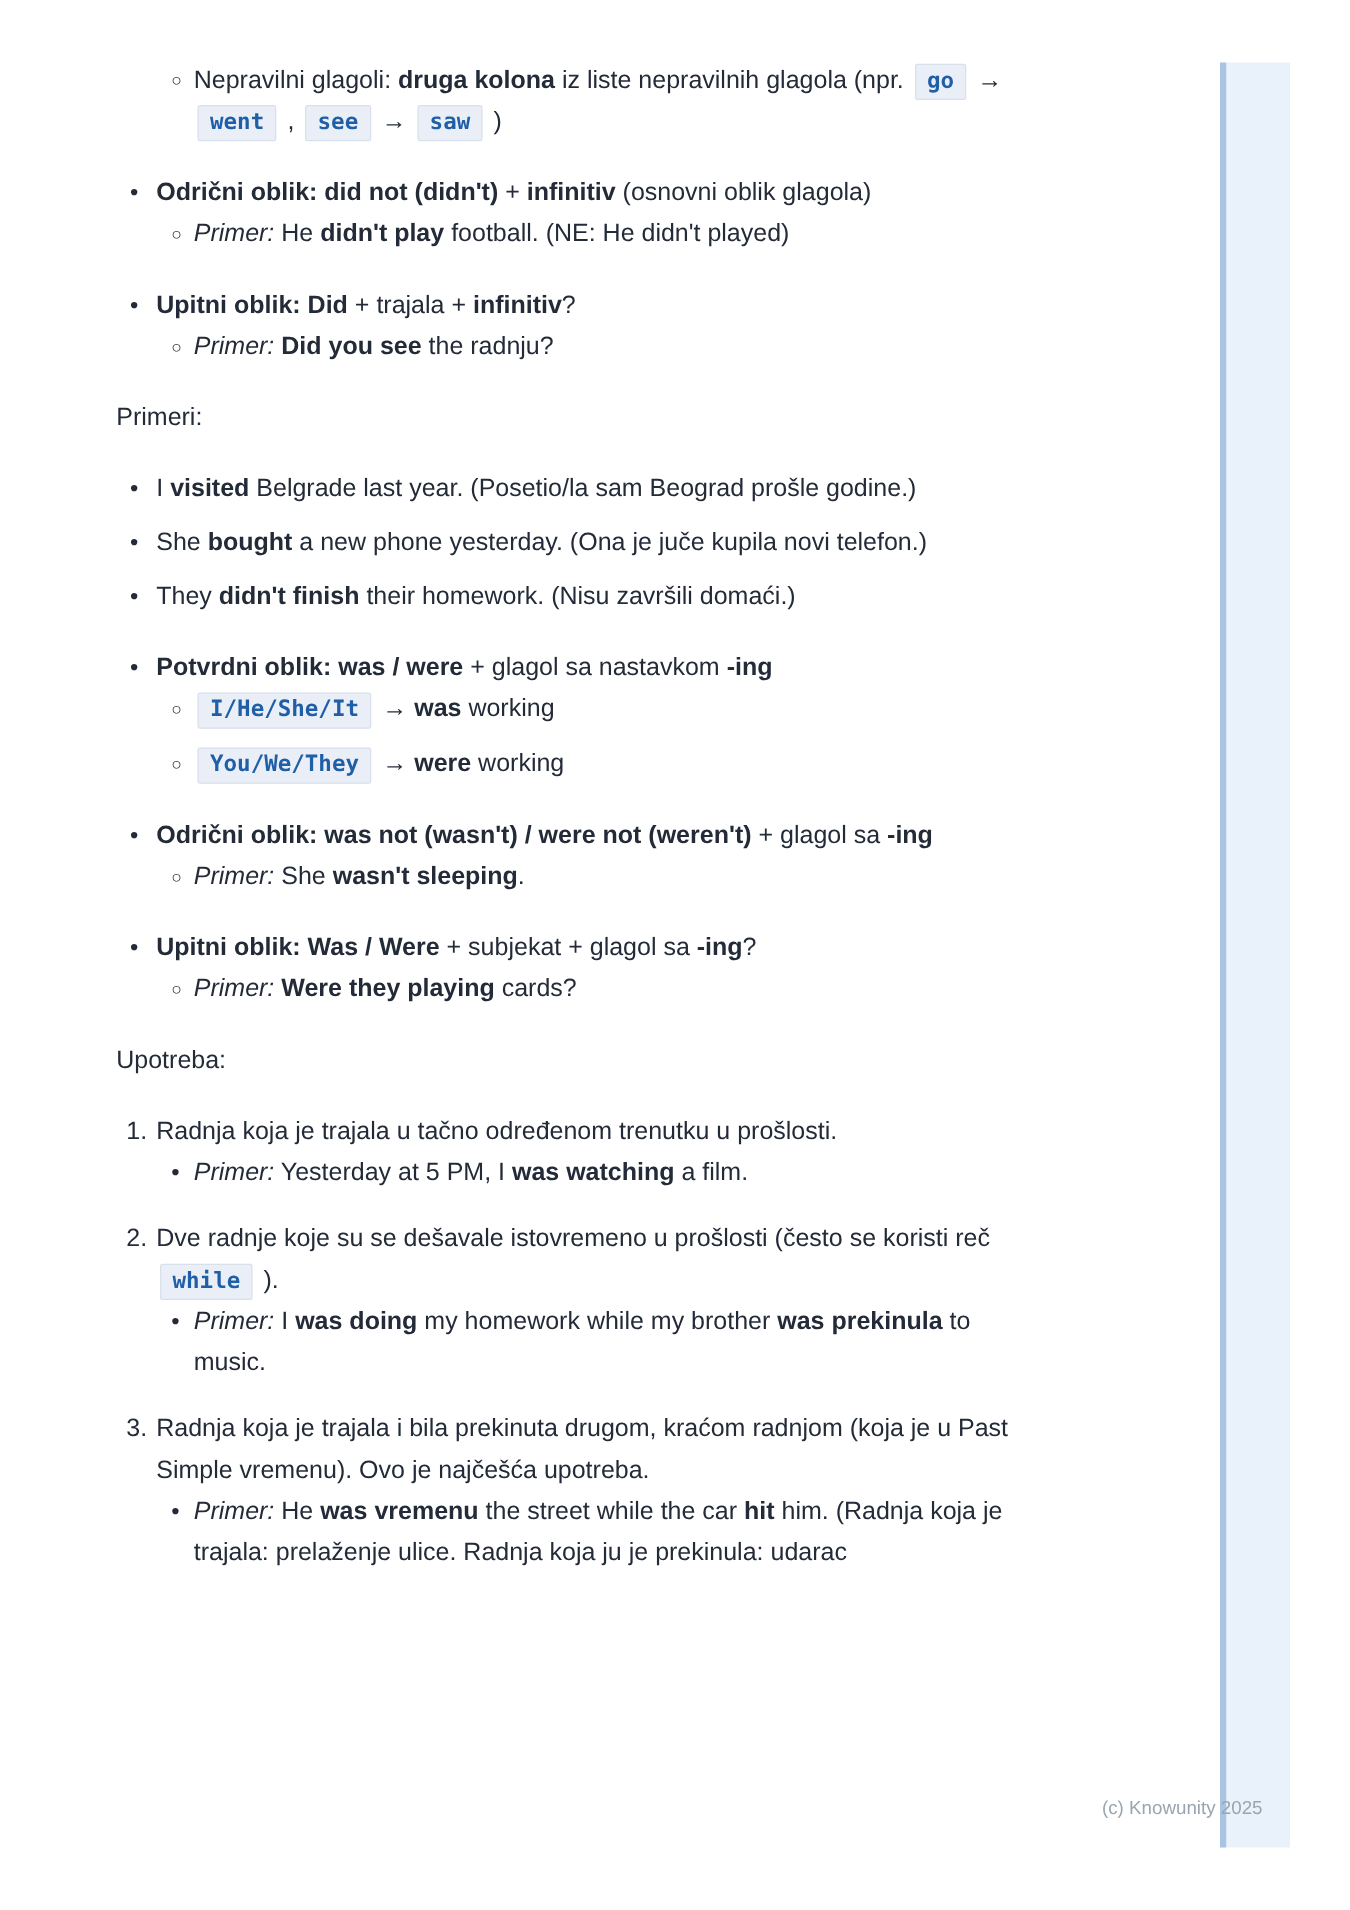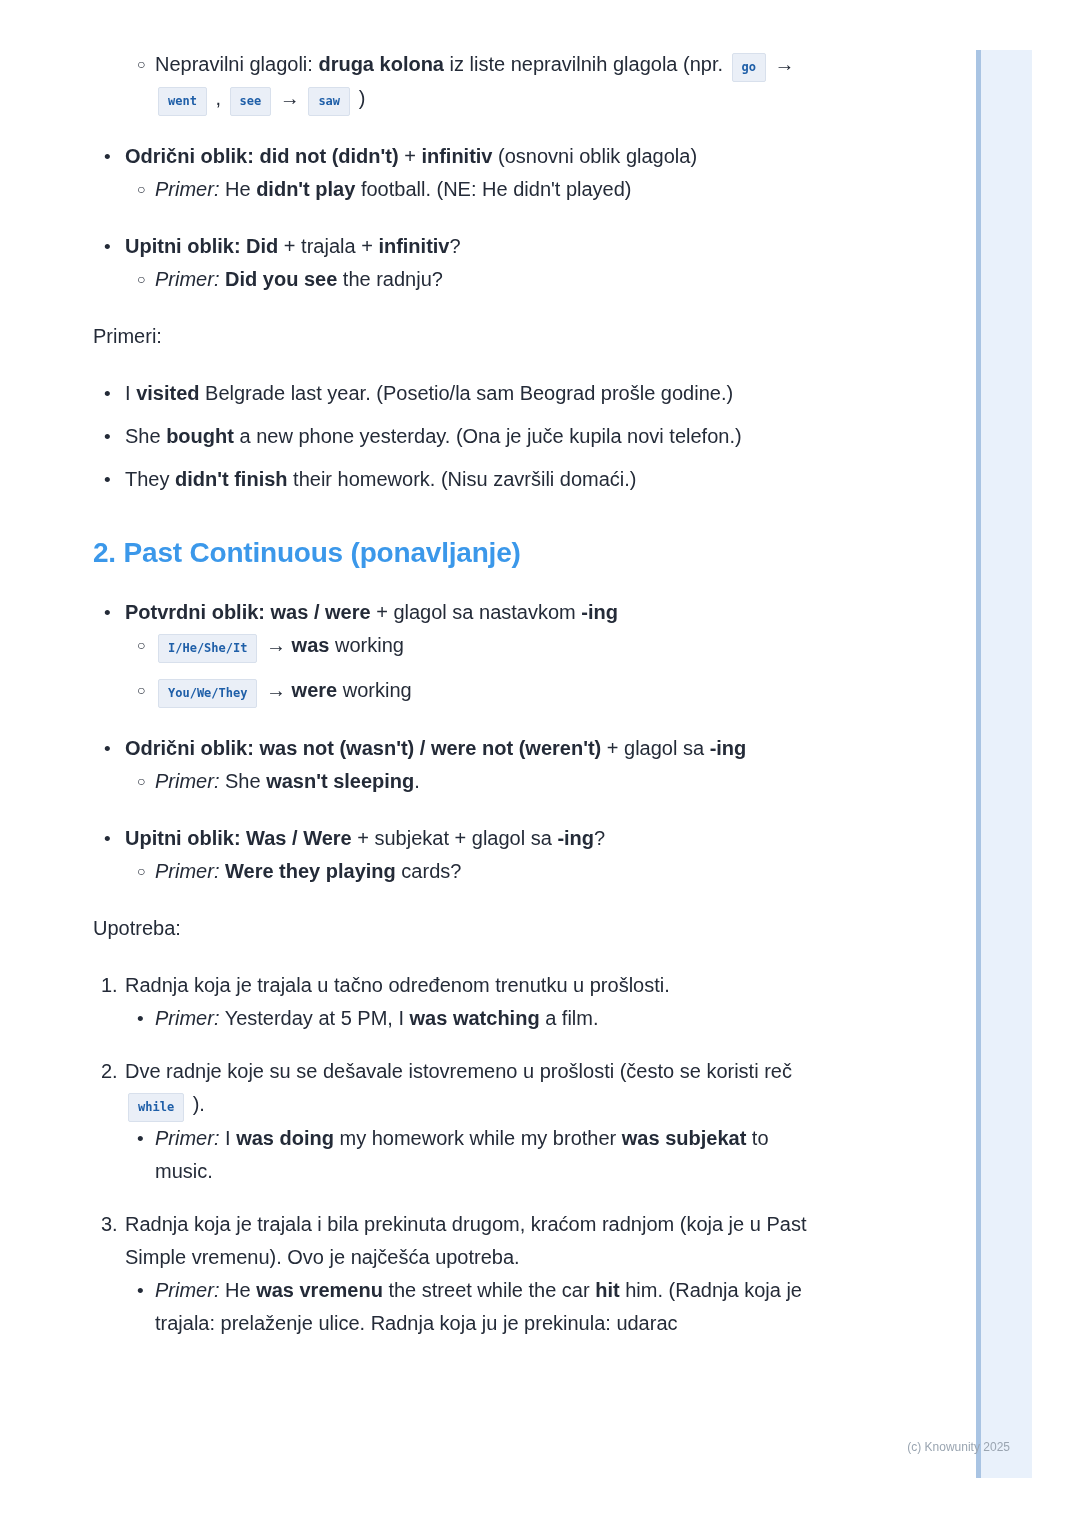--- a/index.html
+++ b/index.html
@@ -29,28 +29,28 @@
   .list.loose > .item{margin-bottom:24px;}
   .list.loose > .item:last-child{margin-bottom:0;}
   .list.tight > .item{margin-bottom:10px;}
   .list.tight > .item:last-child{margin-bottom:0;}
   .list.num > .item{margin-bottom:20px;}
   .list.num > .item:last-child{margin-bottom:0;}
   .list.sub > .item + .item{margin-top:11px;}
   .b{font-weight:700;}
   .i{font-style:italic;}
   code.code{font-family:"DejaVu Sans Mono","Liberation Mono",monospace;font-weight:700;
-       font-size:12px;line-height:24px;color:var(--badge-text);background:var(--badge-bg);
+       font-size:18px;line-height:24px;color:var(--badge-text);background:var(--badge-bg);
        border:1px solid var(--badge-border);border-radius:2px;padding:1px 9px 2px;
        display:inline-block;margin:0 3px;vertical-align:baseline;}
   .scroll-track{position:absolute;left:981px;top:50px;width:51px;height:1428px;
        background:var(--panel);z-index:1;}
   .scroll-thumb{position:absolute;left:976px;top:50px;width:5px;height:1428px;
        background:var(--scrollbar);z-index:1;}
-  .watermark{position:absolute;right:70px;top:1437px;font-size:12px;line-height:20px;
+  .watermark{position:absolute;right:70px;top:1437px;font-size:15px;line-height:20px;
        color:var(--watermark);z-index:3;}
 </style>
 </head>
 <body>
 
 <div class="page">
   <div class="doc">
       <div class="list loose sub blk">
         <div class="item">
           <div class="row">
@@ -103,21 +103,20 @@
             <span class="content"><span>She </span><span class=" b">bought</span><span> a new phone yesterday. (Ona je juče kupila novi telefon.)</span></span>
           </div>
         </div>
         <div class="item">
           <div class="row">
             <span class="marker disc">•</span>
             <span class="content"><span>They </span><span class=" b">didn't finish</span><span> their homework. (Nisu završili domaći.)</span></span>
           </div>
         </div>
       </div>
-      <div class="heading blk">2. Past Continuous (ponavljanje)</div>
       <div class="list loose blk">
         <div class="item">
           <div class="row">
             <span class="marker disc">•</span>
             <span class="content"><span class=" b">Potvrdni oblik: was / were</span><span> + glagol sa nastavkom </span><span class=" b">-ing</span></span>
           </div>
           <div class="list sub">
             <div class="item">
               <div class="row">
                 <span class="marker circle">○</span>
@@ -179,21 +178,21 @@
         </div>
         <div class="item">
           <div class="row">
             <span class="marker decimal">2.</span>
             <span class="content"><span>Dve radnje koje su se dešavale istovremeno u prošlosti (često se koristi reč </span><code class="code">while</code><span> ).</span></span>
           </div>
           <div class="list sub">
             <div class="item">
               <div class="row">
                 <span class="marker disc">•</span>
-                <span class="content"><span class=" i">Primer:</span><span> I </span><span class=" b">was doing</span><span> my homework while my brother </span><span class=" b">was subjekat</span><span> to music.</span></span>
+                <span class="content"><span class=" i">Primer:</span><span> I </span><span class=" b">was doing</span><span> my homework while my brother </span><span class=" b">was prekinula</span><span> to music.</span></span>
               </div>
             </div>
           </div>
         </div>
         <div class="item">
           <div class="row">
             <span class="marker decimal">3.</span>
             <span class="content"><span>Radnja koja je trajala i bila prekinuta drugom, kraćom radnjom (koja je u Past Simple vremenu). Ovo je najčešća upotreba.</span></span>
           </div>
           <div class="list sub">

